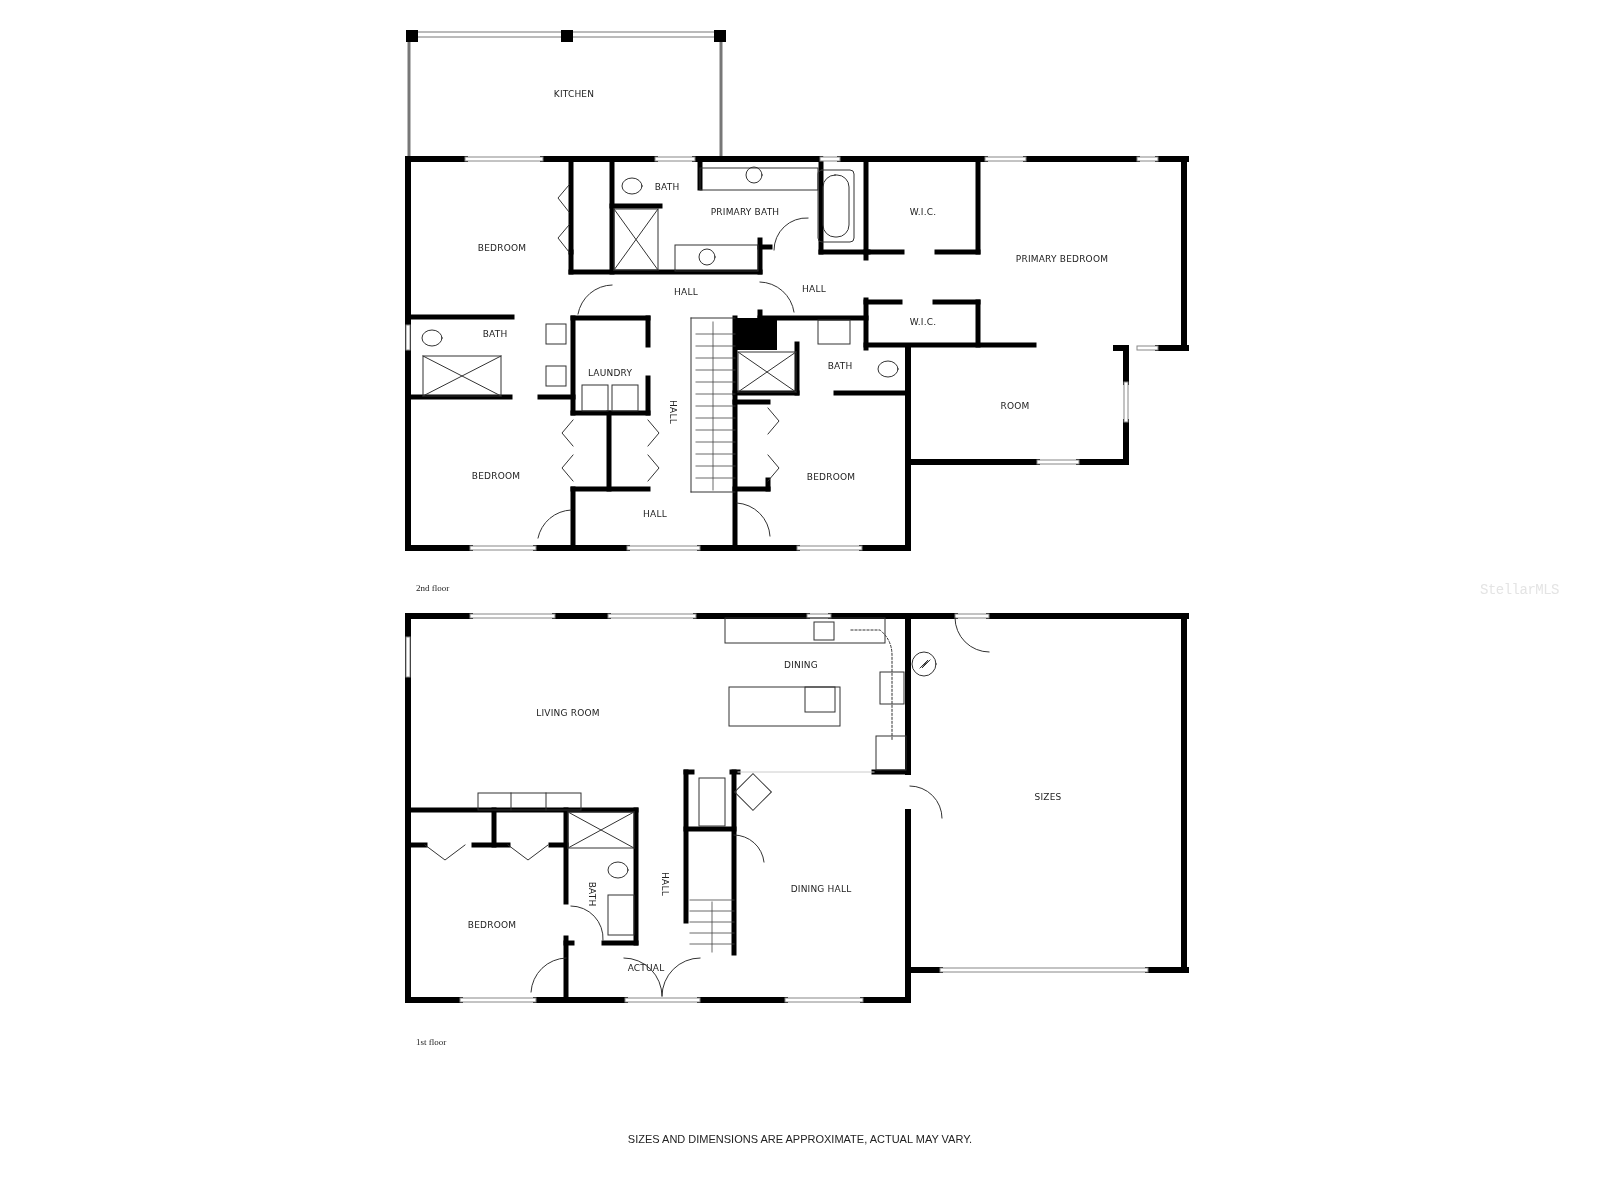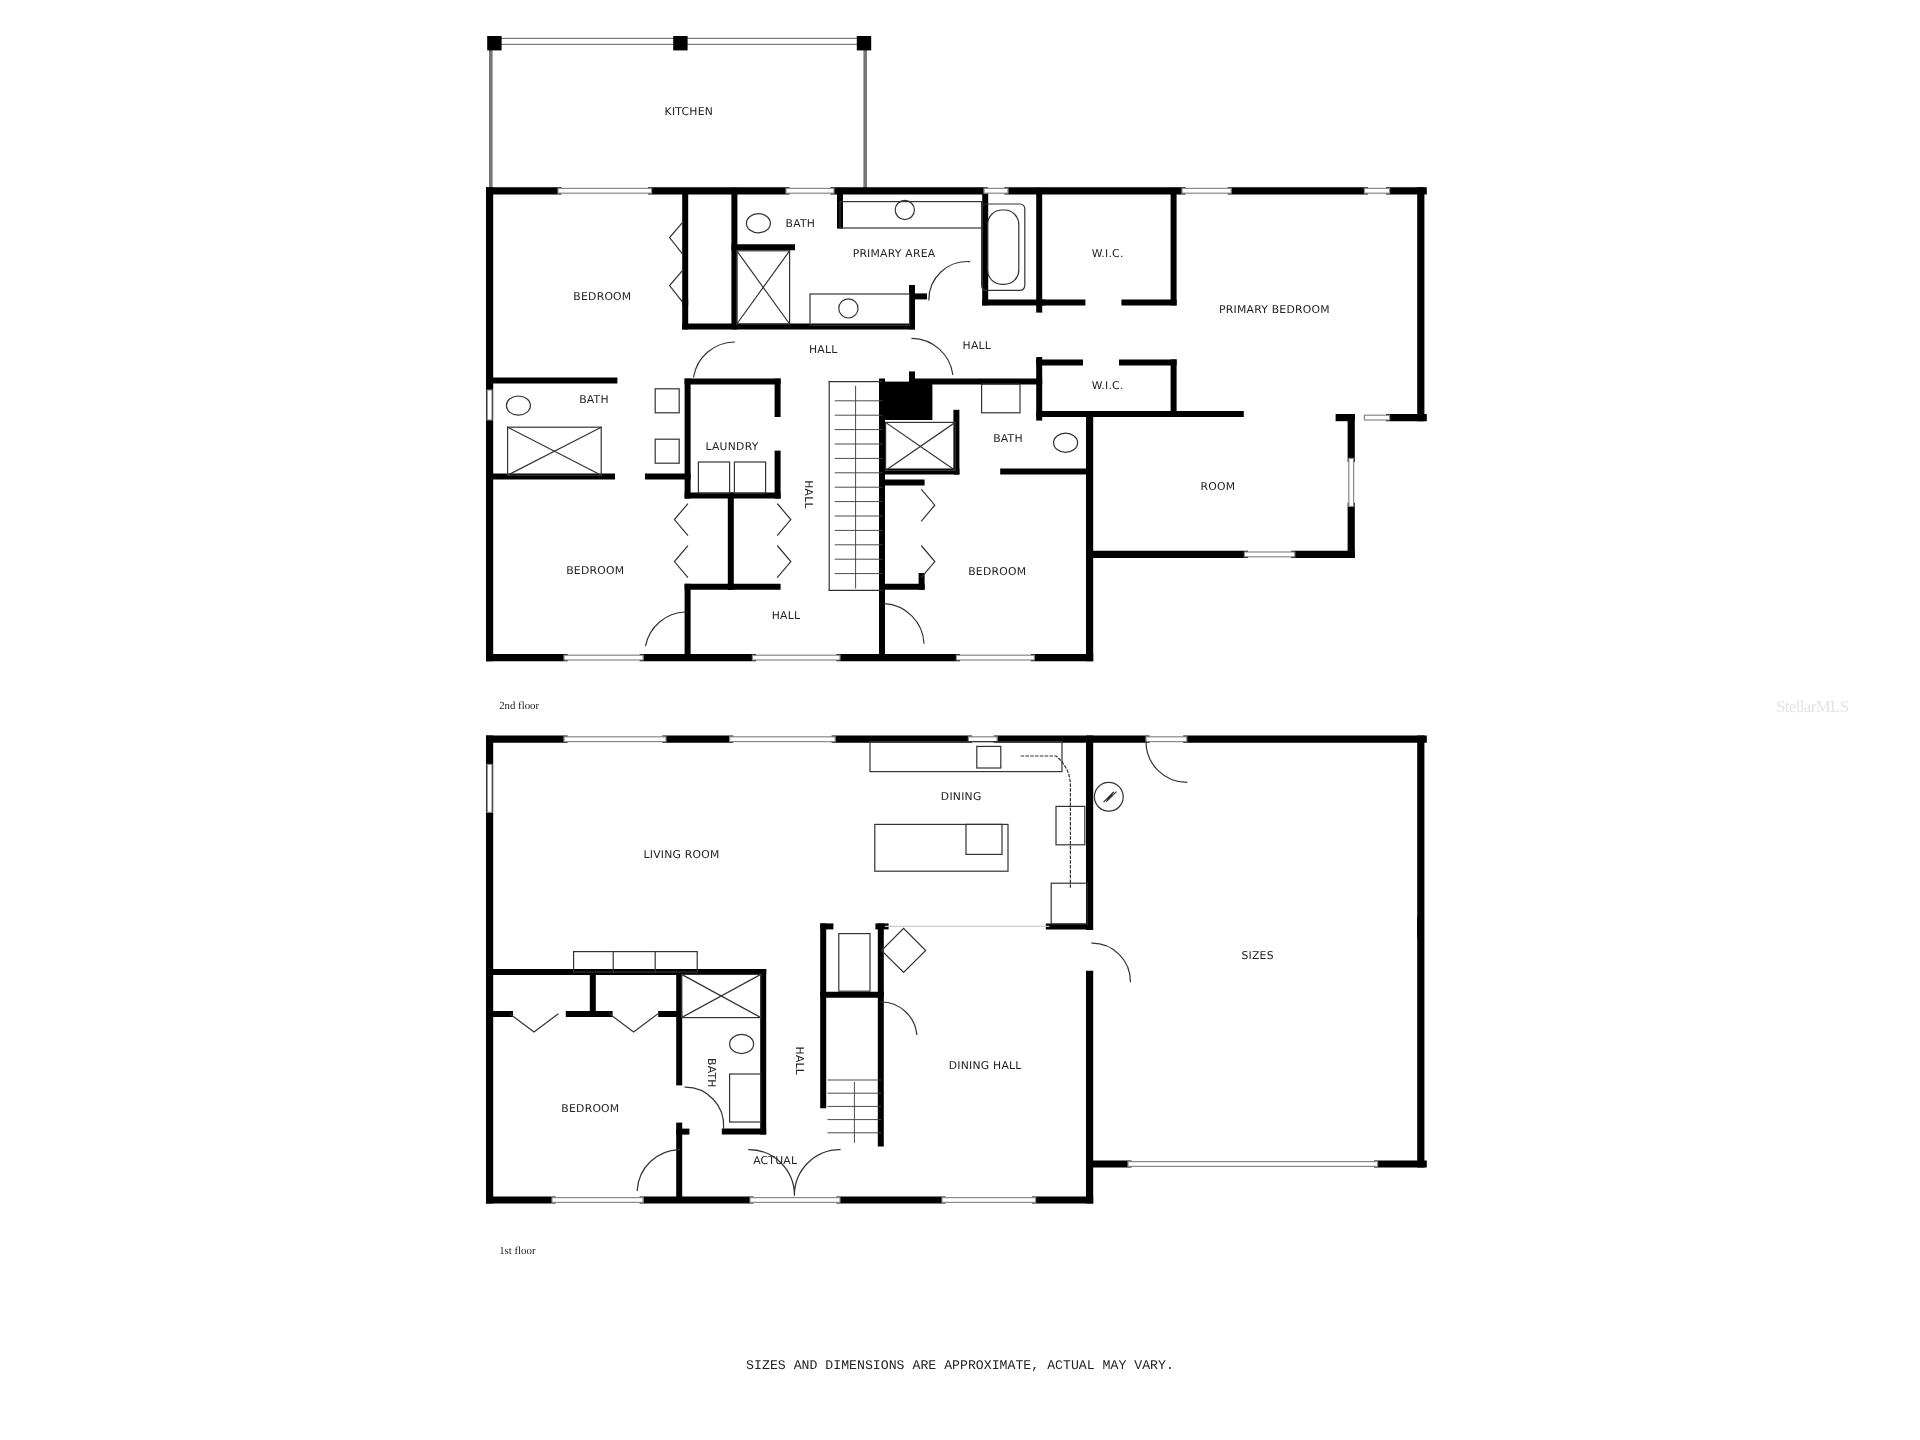--- a/index.html
+++ b/index.html
@@ -1,22 +1,22 @@
 <!DOCTYPE html>
 <html><head>
 <meta charset="utf-8">
 <style>
   html, body { margin:0; padding:0; background:#ffffff; }
   body { width:1600px; height:1200px; position:relative; overflow:hidden; font-family:"Liberation Sans", sans-serif; }
   .plan { position:absolute; left:0; top:0; }
   .lbl { position:absolute; font-family:"DejaVu Sans", sans-serif; font-size:9px; color:#222; letter-spacing:0.2px; transform:translate(-50%,-50%); white-space:nowrap; }
   .lbl.v { transform:translate(-50%,-50%) rotate(90deg); }
   .floor-cap { position:absolute; font-family:Liberation Serif, serif; font-size:9px; color:#222; }
-  .disclaimer { position:absolute; left:0; width:1600px; top:1133px; text-align:center; font-family:Liberation Mono, monospace; font-size:11px; color:#222; }
-  .wm { position:absolute; left:1480px; top:590px; font-family:Liberation Serif, serif; font-size:14px; color:#e4e4e4; letter-spacing:-0.5px; transform:translateY(-50%); }
+  .disclaimer { position:absolute; left:0; width:1600px; top:1133px; text-align:center; font-family:Liberation Sans, sans-serif; font-size:11px; color:#222; }
+  .wm { position:absolute; left:1480px; top:590px; font-family:Liberation Mono, monospace; font-size:14px; color:#e4e4e4; letter-spacing:-0.5px; transform:translateY(-50%); }
 </style>
 </head>
 <body>
 
 <svg class="plan" width="1600" height="1200" viewBox="0 0 1600 1200">
   <g fill="none" stroke="#000" stroke-linecap="square">
 
     <g>
       <rect x="408" y="32" width="315" height="5" fill="#fff" stroke="#777" stroke-width="1"></rect>
       <line x1="409" y1="37" x2="409" y2="156" stroke="#777" stroke-width="3"></line>
@@ -249,21 +249,21 @@
       <path d="M566 958 A36 36 0 0 0 531 992"></path>
       <path d="M624 958 A38 38 0 0 1 662 996 M700 958 A38 38 0 0 0 662 996"></path>
       <path d="M425 845 L445 860 L465 845 M508 845 L528 860 L548 845"></path>
     </g>
   </g>
 </svg>
 
 <div class="lbl" style="left:574px;top:94px">KITCHEN</div>
 <div class="lbl" style="left:502px;top:248px">BEDROOM</div>
 <div class="lbl" style="left:667px;top:187px">BATH</div>
-<div class="lbl" style="left:745px;top:212px">PRIMARY AREA</div>
+<div class="lbl" style="left:745px;top:212px">PRIMARY BATH</div>
 <div class="lbl" style="left:923px;top:212px">W.I.C.</div>
 <div class="lbl" style="left:1062px;top:259px">PRIMARY BEDROOM</div>
 <div class="lbl" style="left:686px;top:292px">HALL</div>
 <div class="lbl" style="left:814px;top:289px">HALL</div>
 <div class="lbl" style="left:495px;top:334px">BATH</div>
 <div class="lbl" style="left:610px;top:373px">LAUNDRY</div>
 <div class="lbl v" style="left:673px;top:412px">HALL</div>
 <div class="lbl" style="left:923px;top:322px">W.I.C.</div>
 <div class="lbl" style="left:840px;top:366px">BATH</div>
 <div class="lbl" style="left:1015px;top:406px">ROOM</div>

